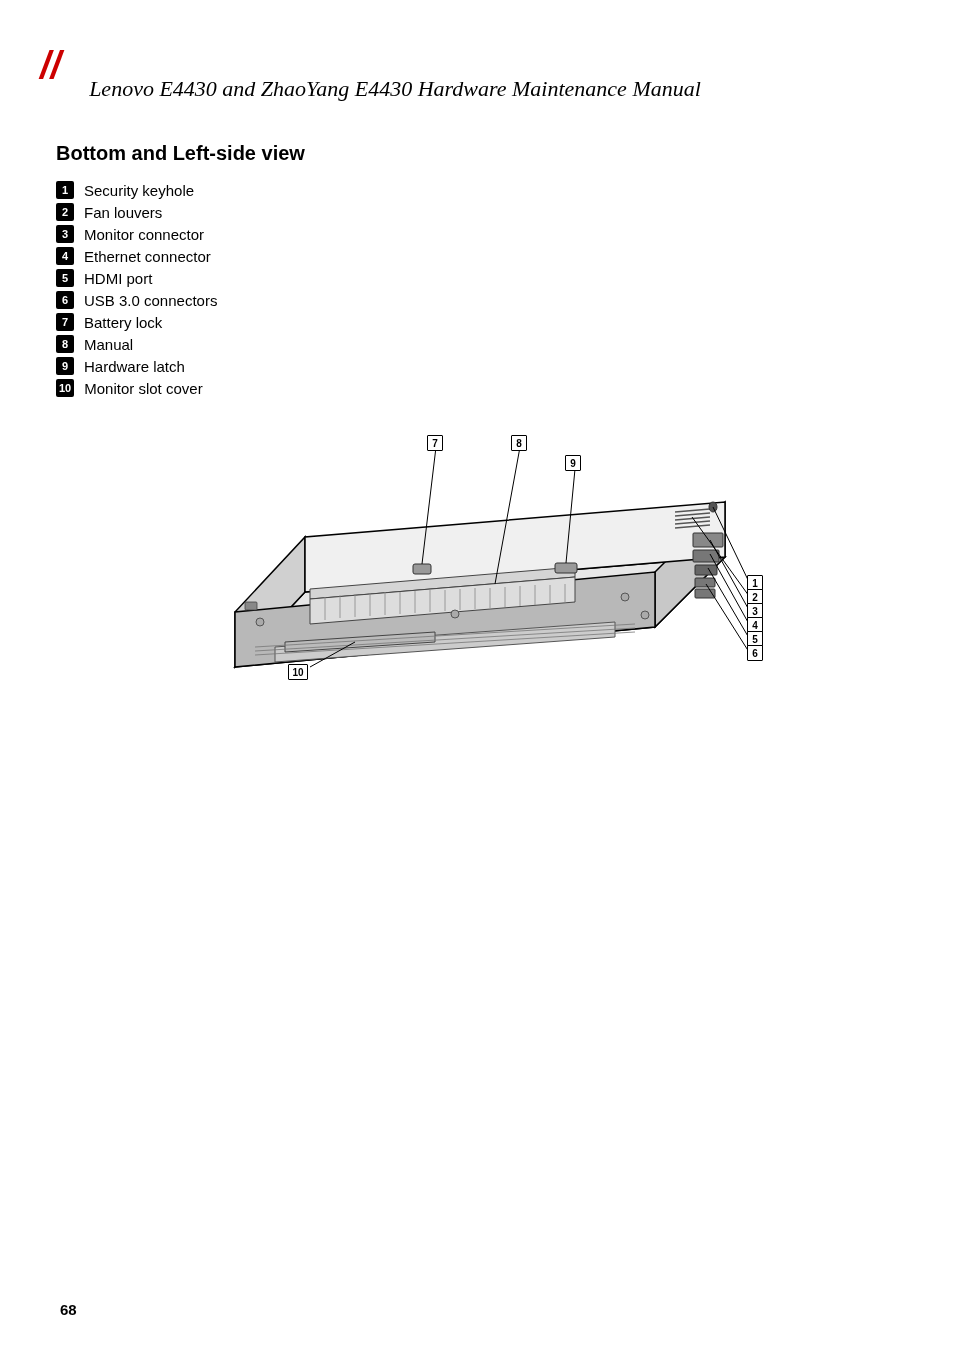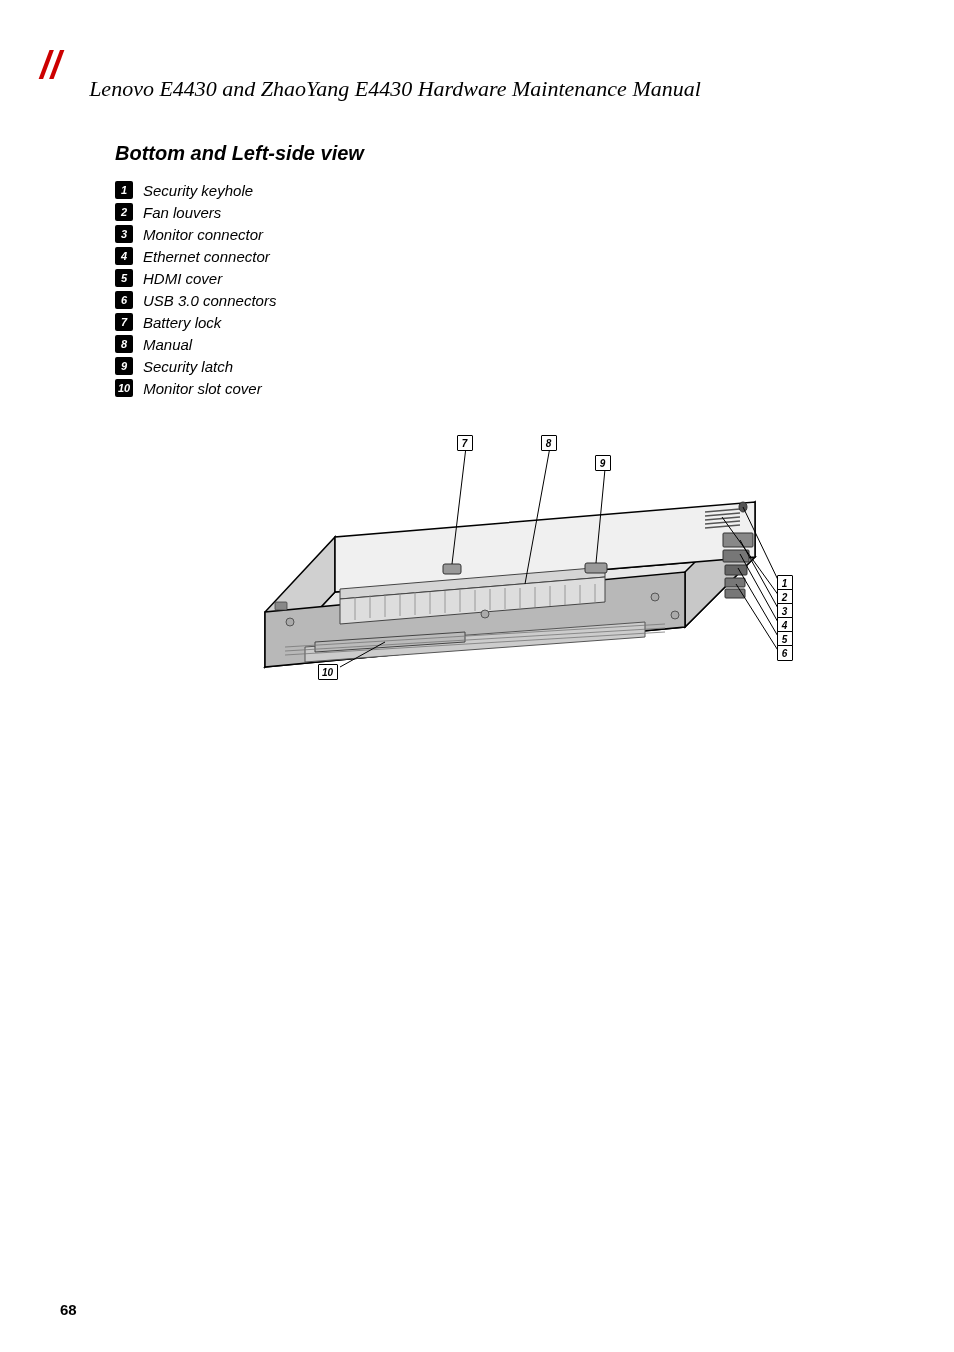--- a/index.html
+++ b/index.html
@@ -36,22 +36,21 @@
     .header-title {
       font-size: 22px;
       font-style: italic;
       font-weight: normal;
       color: #000;
       margin-top: 48px;
     }
 
     
     .content {
-      padding: 20px 80px 40px 115px;
-      font-style: italic;
+      padding: 20px 80px 40px 56px;
     }
 
     .section-title {
       font-size: 20px;
       font-weight: bold;
       margin-bottom: 16px;
       font-family: Arial, sans-serif;
     }
 
     .items-list {
@@ -151,37 +150,37 @@
     <li>
       <span class="badge">3</span>
       <span>Monitor connector</span>
     </li>
     <li>
       <span class="badge">4</span>
       <span>Ethernet connector</span>
     </li>
     <li>
       <span class="badge">5</span>
-      <span>HDMI cover</span>
+      <span>HDMI port</span>
     </li>
     <li>
       <span class="badge">6</span>
       <span>USB 3.0 connectors</span>
     </li>
     <li>
       <span class="badge">7</span>
       <span>Battery lock</span>
     </li>
     <li>
       <span class="badge">8</span>
       <span>Manual</span>
     </li>
     <li>
       <span class="badge">9</span>
-      <span>Security latch</span>
+      <span>Hardware latch</span>
     </li>
     <li>
       <span class="badge">10</span>
       <span>Monitor slot cover</span>
     </li>
   </ul>
 
   <div class="diagram-container">
     <svg class="laptop-svg" viewBox="0 0 620 280" xmlns="http://www.w3.org/2000/svg">
 

